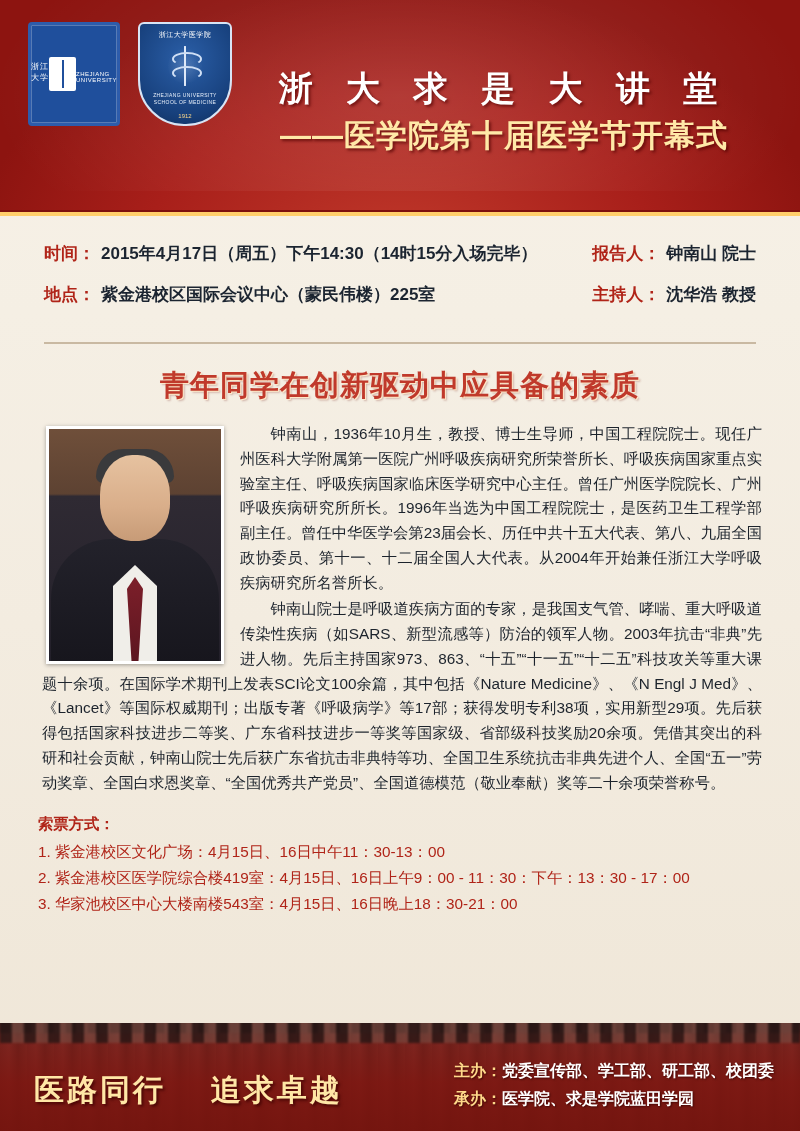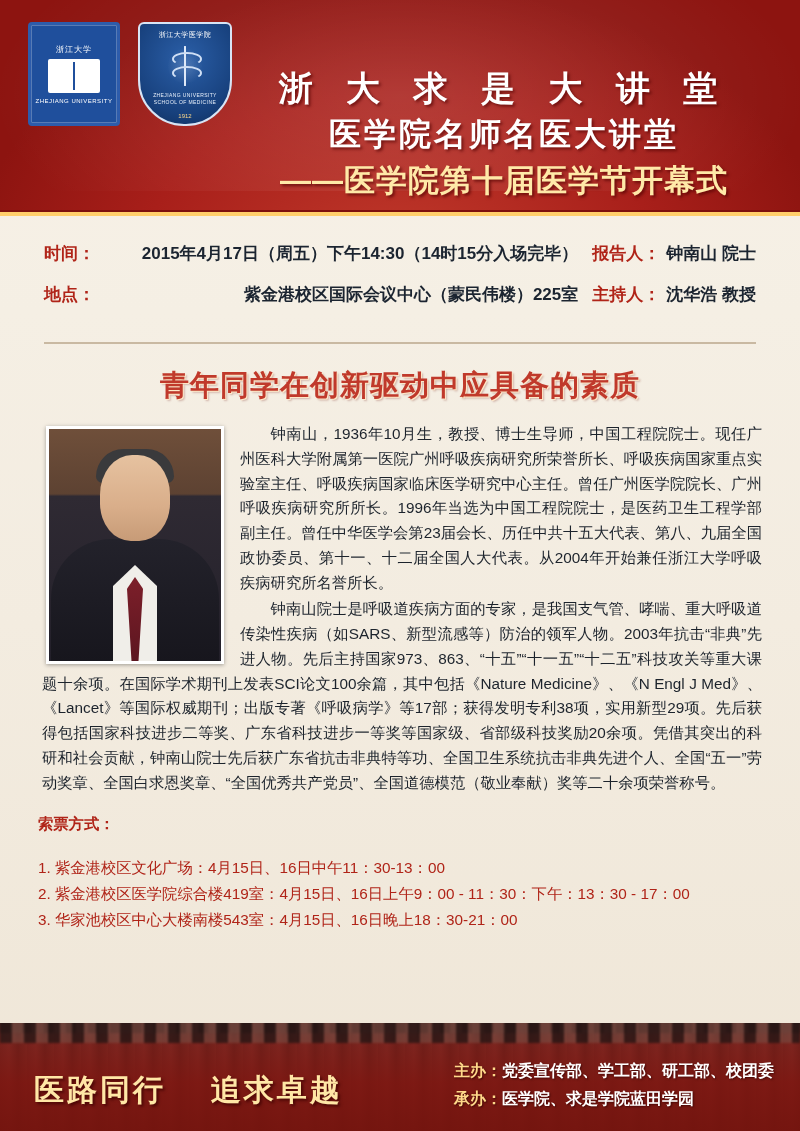--- a/index.html
+++ b/index.html
@@ -51,21 +51,20 @@
     align-items: flex-start;
     gap: 18px;
   }
   .logo-zju {
     width: 86px;
     height: 98px;
     background: #1f4f9c;
     border: 3px solid #2d5cab;
     border-radius: 4px;
     display: flex;
-    flex-direction: column;
     align-items: center;
     justify-content: center;
     box-shadow: 0 0 0 1px rgba(255,255,255,0.25) inset;
   }
   .logo-zju .zju-cn {
     color: #ffffff;
     font-size: 8px;
     letter-spacing: 1px;
     margin-bottom: 4px;
   }
@@ -206,21 +205,20 @@
     color: #1b2430;
     font-size: 17px;
     margin-left: 6px;
     white-space: nowrap;
     font-weight: bold;
   }
   .info-left {
     flex: 1 1 auto;
     display: flex;
     align-items: baseline;
-    justify-content: space-between;
   }
   .info-right {
     flex: 0 0 auto;
     display: flex;
     align-items: baseline;
     margin-left: 14px;
   }
   .info-right .info-value {
     font-weight: bold;
   }
@@ -314,21 +312,21 @@
   
   .tickets {
     clear: both;
     margin: 16px 38px 0 38px;
     color: #b02418;
     font-size: 15.3px;
     line-height: 1.68;
   }
   .tickets .t-head {
     font-weight: bold;
-    margin-bottom: 18px;
+    margin-bottom: 2px;
   }
   .tickets .t-item {
     white-space: nowrap;
   }
 
   
   .footer {
     position: absolute;
     left: 0;
     right: 0;
@@ -399,21 +397,20 @@
       <div class="logo-med">
         <div class="med-cn">浙江大学医学院</div>
         <div class="med-rod"></div>
         <div class="med-en">ZHEJIANG UNIVERSITY SCHOOL OF MEDICINE</div>
         <div class="med-year">1912</div>
       </div>
     </div>
 
     <div class="header-titles">
       <div class="title-1">浙 大 求 是 大 讲 堂</div>
-      <div class="title-2">医学院名师名医大讲堂</div>
       <div class="title-3">——医学院第十届医学节开幕式</div>
     </div>
   </div>
 
   <div class="info">
     <div class="info-row">
       <div class="info-left">
         <span class="info-label">时间：</span>
         <span class="info-value">2015年4月17日（周五）下午14:30（14时15分入场完毕）</span>
       </div>

